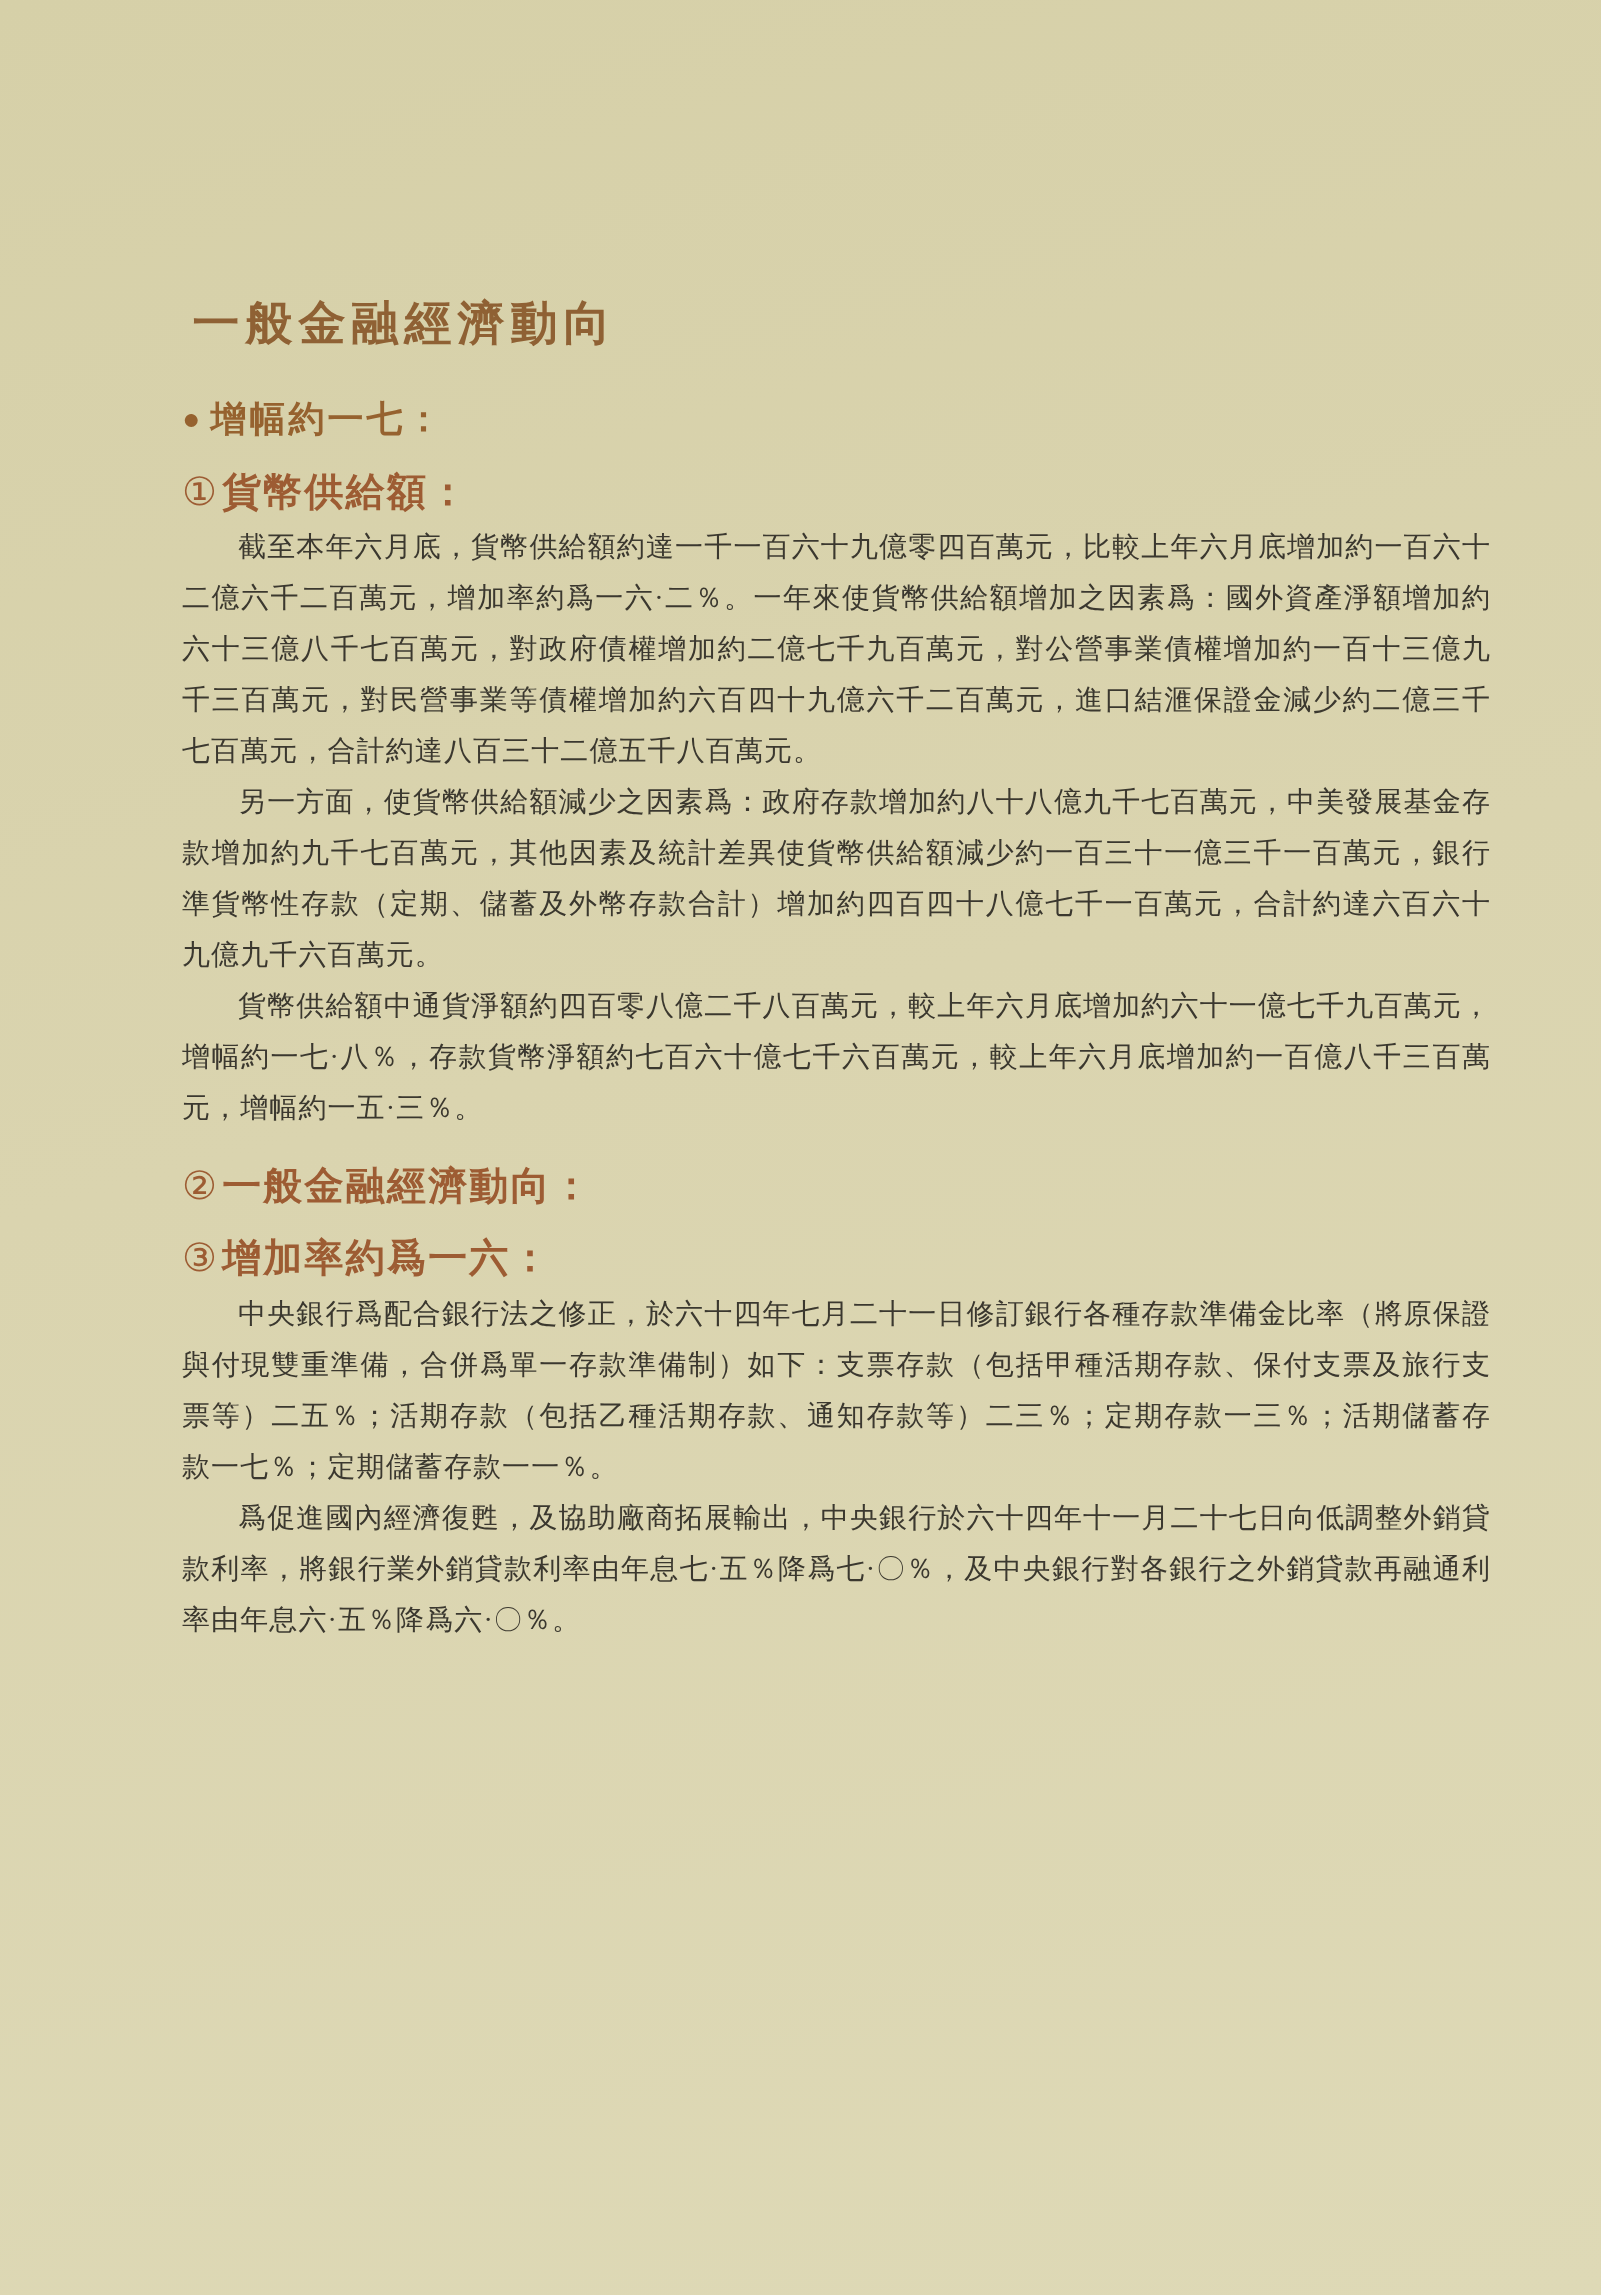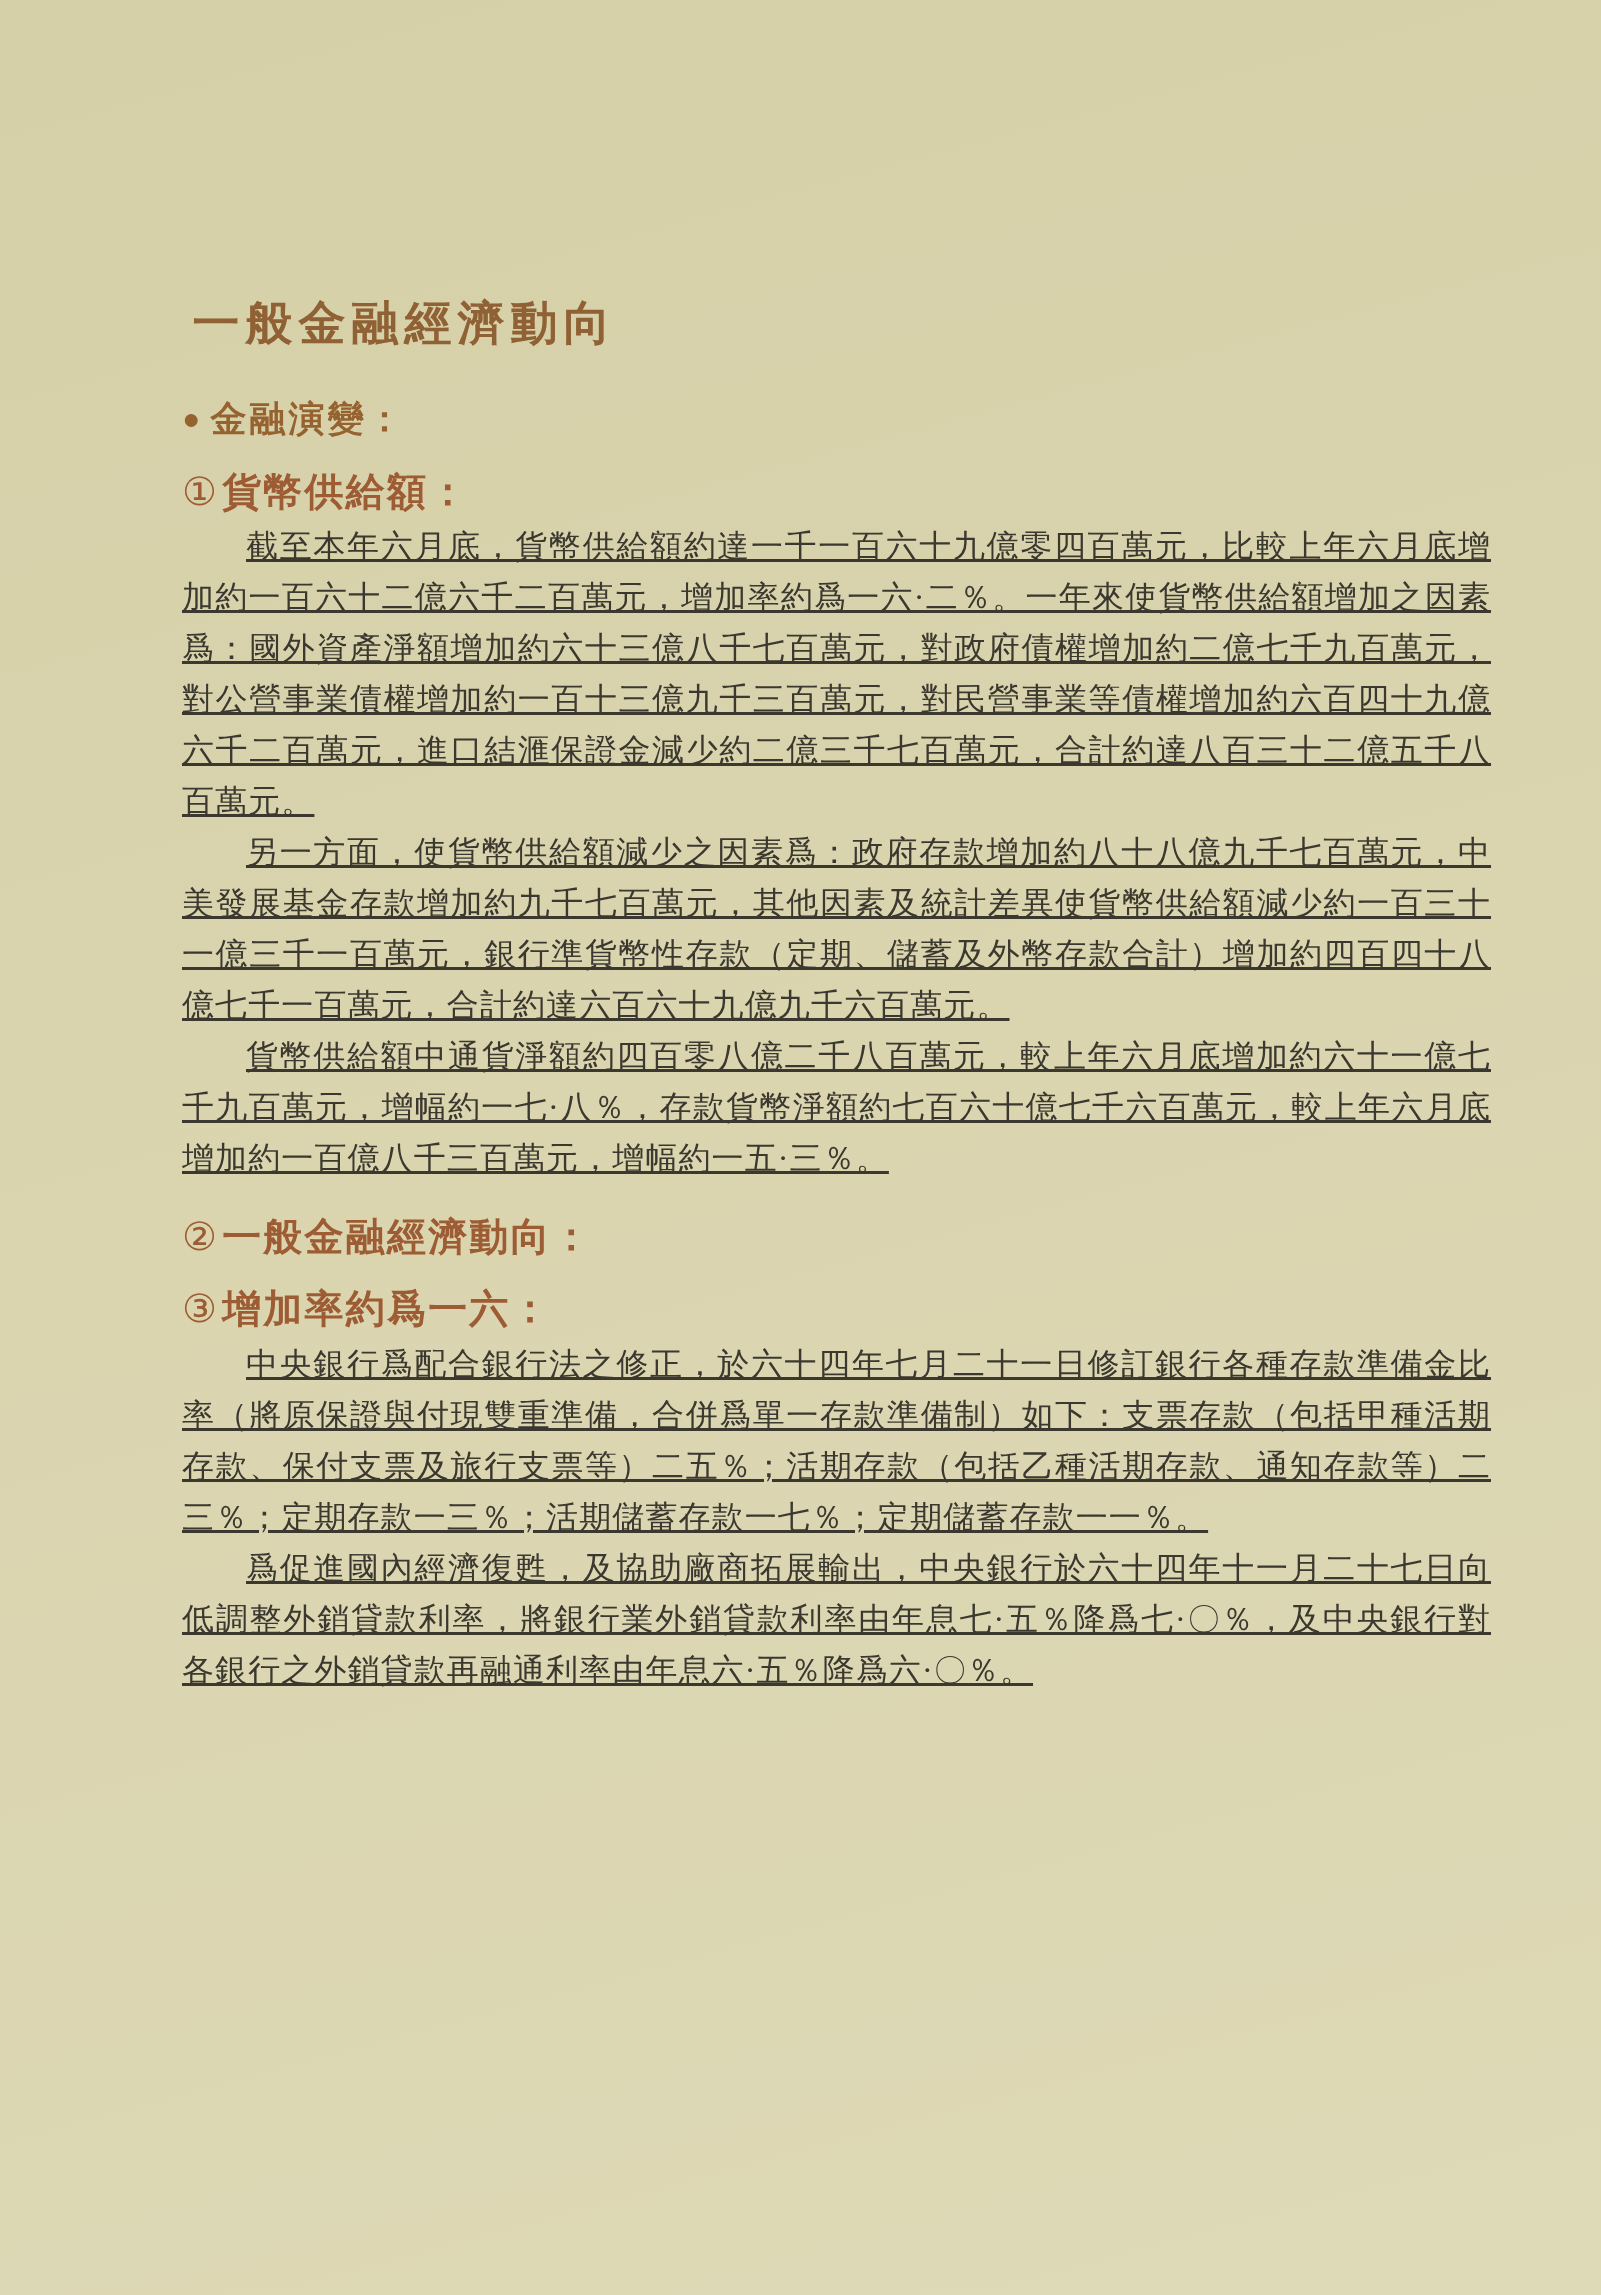--- a/index.html
+++ b/index.html
@@ -60,49 +60,48 @@
     line-height: 39px;
     letter-spacing: 2.2px;
     color: #9d5c33;
   }
   .num-heading .circ-num {
     font-weight: normal;
     margin-right: 3px;
   }
   .body-text p {
     margin: 0;
-    font-size: 32px;
+    font-size: 28px;
     line-height: 51px;
     letter-spacing: 1.1px;
     color: #3b382f;
     text-align: justify;
     text-justify: inter-ideograph;
     text-indent: 2em;
-    text-decoration: underline;
   }
   .page-number {
     position: absolute;
     right: -10.4px;
     top: 2230px;
     font-family: "Liberation Sans", "DejaVu Sans", sans-serif;
     font-size: 40px;
     color: #46433a;
   }
 </style>
 </head>
 <body>
 
 <div class="page">
   <div class="content">
 
     <h1 class="doc-title">一般金融經濟動向</h1>
 
     <div class="bullet-heading">
       <span class="bullet">●</span>
-      <span>金融演變：</span>
+      <span>增幅約一七：</span>
     </div>
 
     <div class="section">
       <h2 class="num-heading">
         <span class="circ-num">①</span><span>貨幣供給額：</span>
       </h2>
       <div class="body-text">
         <p>截至本年六月底，貨幣供給額約達一千一百六十九億零四百萬元，比較上年六月底增加約一百六十二億六千二百萬元，增加率約爲一六·二％。一年來使貨幣供給額增加之因素爲：國外資產淨額增加約六十三億八千七百萬元，對政府債權增加約二億七千九百萬元，對公營事業債權增加約一百十三億九千三百萬元，對民營事業等債權增加約六百四十九億六千二百萬元，進口結滙保證金減少約二億三千七百萬元，合計約達八百三十二億五千八百萬元。</p>
         <p>另一方面，使貨幣供給額減少之因素爲：政府存款增加約八十八億九千七百萬元，中美發展基金存款增加約九千七百萬元，其他因素及統計差異使貨幣供給額減少約一百三十一億三千一百萬元，銀行準貨幣性存款（定期、儲蓄及外幣存款合計）增加約四百四十八億七千一百萬元，合計約達六百六十九億九千六百萬元。</p>
         <p>貨幣供給額中通貨淨額約四百零八億二千八百萬元，較上年六月底增加約六十一億七千九百萬元，增幅約一七·八％，存款貨幣淨額約七百六十億七千六百萬元，較上年六月底增加約一百億八千三百萬元，增幅約一五·三％。</p>

